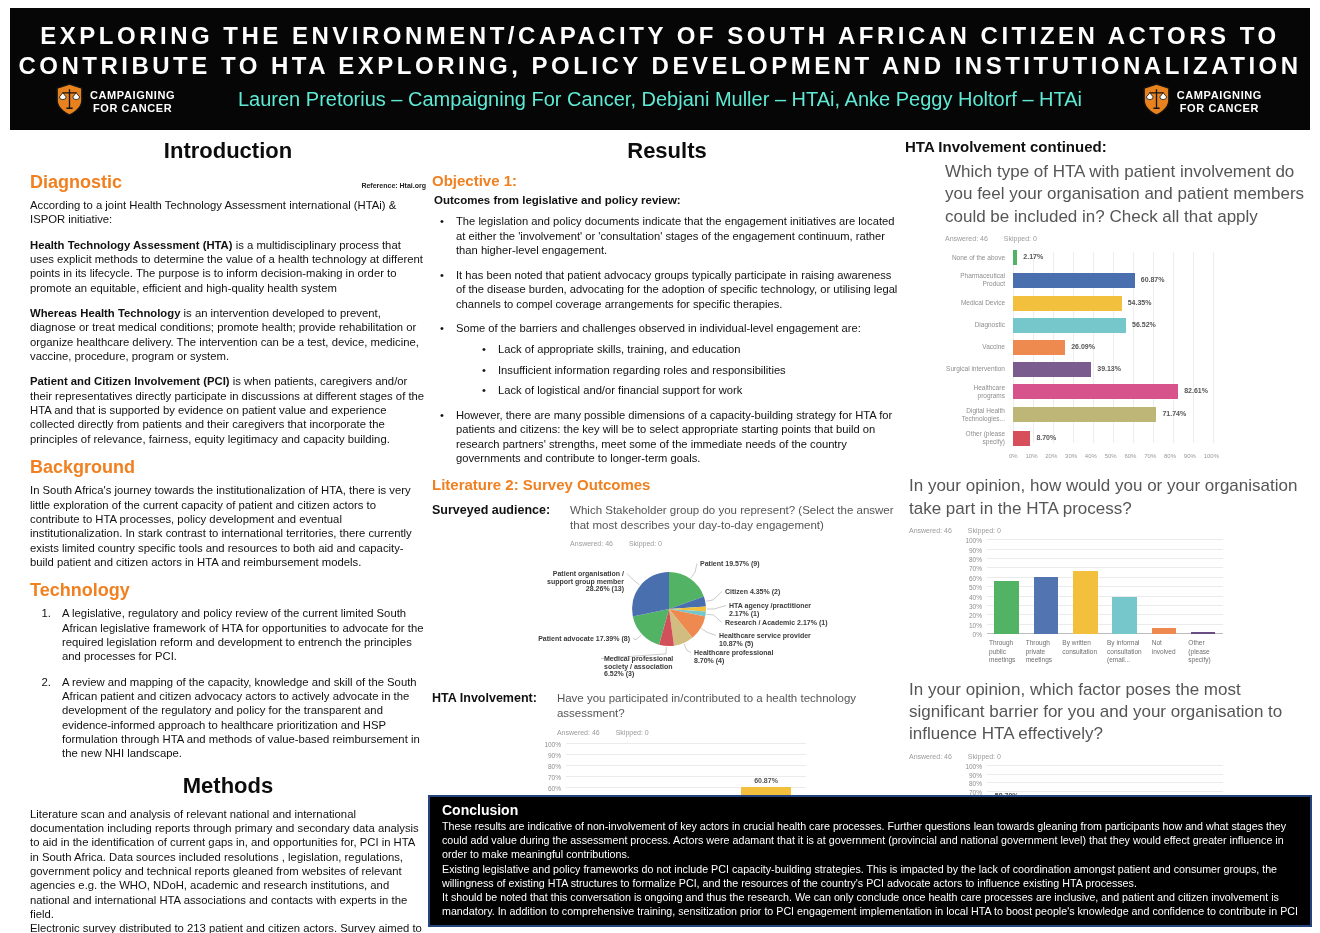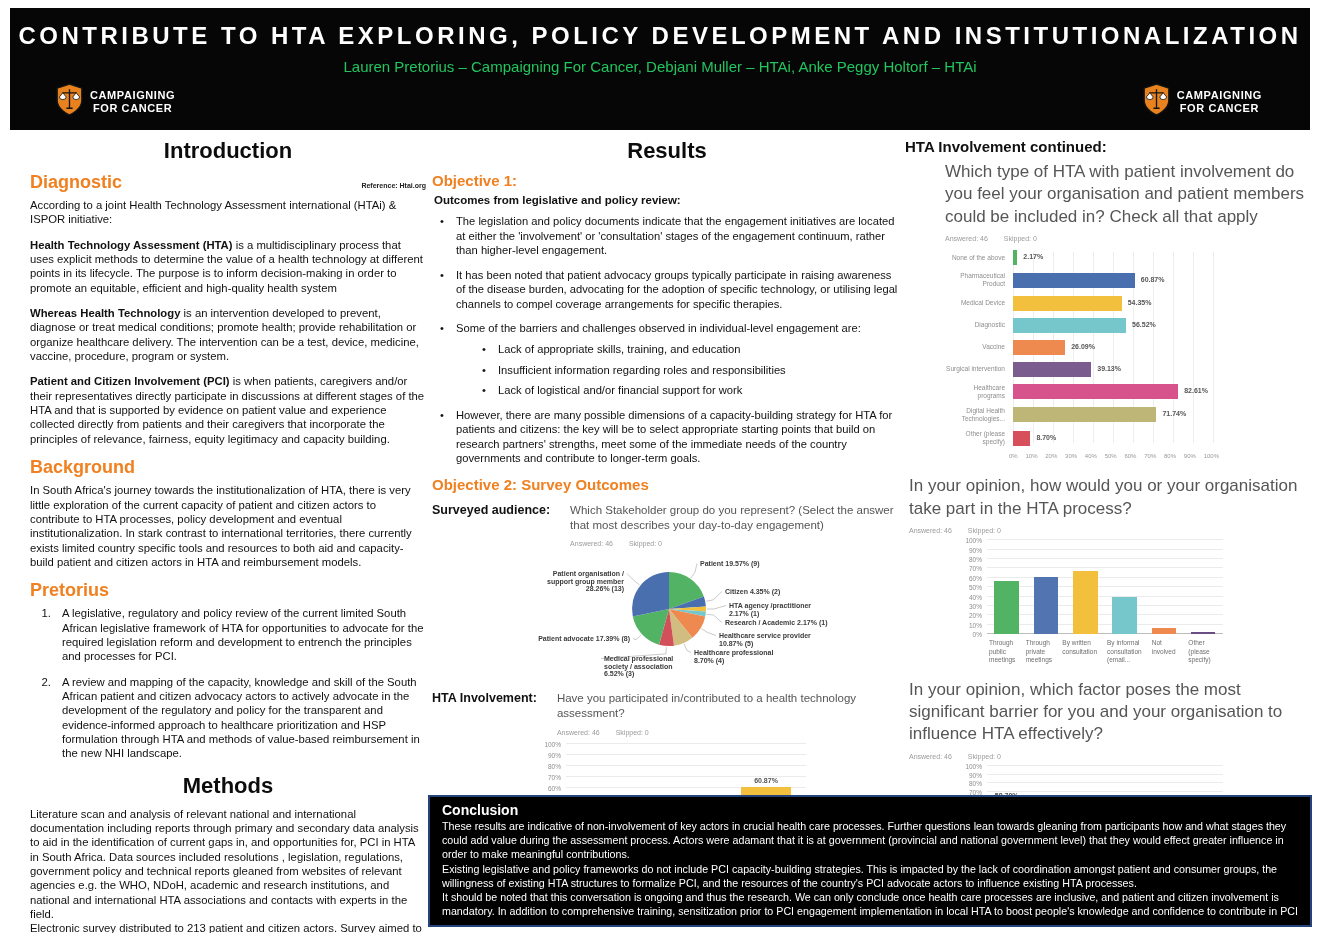--- a/index.html
+++ b/index.html
@@ -4,21 +4,21 @@
 <style>
   html,body{margin:0;padding:0;}
   body{
     width:1320px;height:933px;position:relative;overflow:hidden;
     background:#ffffff;font-family:"Liberation Sans",sans-serif;color:#111;
   }
   
   .poster-header{position:absolute;left:10px;top:8px;width:1300px;height:122px;background:#060606;color:#fff;text-align:center;}
   .title-line{font-weight:bold;font-size:24px;letter-spacing:3.5px;line-height:1.25;}
   .title-wrap{padding-top:13px;}
-  .authors{font-size:15px;margin-top:7px;color:#22c55e;}
+  .authors{font-size:20px;margin-top:7px;color:#5eead4;}
   .logo{position:absolute;bottom:10px;display:flex;align-items:center;gap:7px;}
   .logo.left{left:46px;}
   .logo.right{right:48px;}
   .logo-text{text-align:center;line-height:1.12;color:#fff;font-size:11px;font-weight:bold;letter-spacing:.6px;}
   
   .col{position:absolute;top:138px;}
   .col-left{left:30px;width:396px;}
   .col-mid{left:432px;width:470px;}
   .col-right{left:905px;width:405px;}
   h1.section{font-size:22px;font-weight:bold;text-align:center;margin:0 0 8px 0;color:#0c0c0c;}
@@ -75,20 +75,21 @@
     background:#000;border:2px solid #24427c;color:#fff;padding:5px 12px 6px 12px;}
   .conclusion h3{margin:0 0 1px 0;font-size:14px;font-weight:bold;}
   .conclusion .ctext{font-size:10.7px;line-height:1.33;}
   .fignote{text-align:right;font-size:8px;font-weight:bold;color:#111;margin-top:6px;padding-right:2px;}
 </style>
 </head>
 <body>
 
 <div class="poster-header">
   <div class="title-wrap">
+    <div class="title-line">EXPLORING THE ENVIRONMENT/CAPACITY OF SOUTH AFRICAN CITIZEN ACTORS TO</div>
     <div class="title-line">CONTRIBUTE TO HTA EXPLORING, POLICY DEVELOPMENT AND INSTITUTIONALIZATION</div>
   </div>
   <div class="authors">Lauren Pretorius – Campaigning For Cancer, Debjani Muller – HTAi, Anke Peggy Holtorf – HTAi</div>
 
   <div class="logo left">
     <span>
       <svg width="27" height="33" viewBox="0 0 26 32">
         <path d="M13 1 L25 5 V17 C25 26 13 31 13 31 C13 31 1 26 1 17 V5 Z" fill="#e8821e" stroke="#141414" stroke-width="1.4"></path>
         <path d="M13 6 V22 M6 9.5 H20 M10 24.5 H16 M13 22 V24.5" stroke="#141414" stroke-width="1.3" fill="none"></path>
         <path d="M3.2 13.5 a3.3 2.6 0 0 0 6.6 0 L6.5 9.5 Z" fill="#fff" stroke="#141414" stroke-width="0.8"></path>
@@ -120,21 +121,21 @@
 <div class="col col-left">
   <h1 class="section">Introduction</h1>
   <span class="ref">Reference: Htai.org</span>
   <h2 class="orange">Diagnostic</h2>
   <p class="body">According to a joint Health Technology Assessment international (HTAi) &amp; ISPOR initiative:</p>
   <p class="body"><b class="bold-lead">Health Technology Assessment (HTA)</b><span> is a multidisciplinary process that uses explicit methods to determine the value of a health technology at different points in its lifecycle. The purpose is to inform decision-making in order to promote an equitable, efficient and high-quality health system</span></p>
   <p class="body"><b class="bold-lead">Whereas Health Technology</b><span> is an intervention developed to prevent, diagnose or treat medical conditions; promote health; provide rehabilitation or organize healthcare delivery. The intervention can be a test, device, medicine, vaccine, procedure, program or system.</span></p>
   <p class="body"><b class="bold-lead">Patient and Citizen Involvement (PCI)</b><span> is when patients, caregivers and/or their representatives directly participate in discussions at different stages of the HTA and that is supported by evidence on patient value and experience collected directly from patients and their caregivers that incorporate the principles of relevance, fairness, equity legitimacy and capacity building.</span></p>
   <h2 class="orange">Background</h2>
   <p class="body">In South Africa's journey towards the institutionalization of HTA, there is very little exploration of the current capacity of patient and citizen actors to contribute to HTA processes, policy development and eventual institutionalization. In stark contrast to international territories, there currently exists limited country specific tools and resources to both aid  and capacity-build patient and citizen actors in HTA and reimbursement models.</p>
-  <h2 class="orange">Pretorius</h2>
+  <h2 class="orange">Technology</h2>
   <ol class="objectives">
     <li><span>A legislative, regulatory and policy review of the current limited South African legislative framework of HTA for opportunities to advocate for the required legislation reform and development to entrench the principles and processes for PCI.</span></li>
     <li><span>A review and mapping of the capacity, knowledge and skill of the South African patient and citizen advocacy actors to actively advocate in the development of the regulatory and policy for the transparent and evidence-informed approach to healthcare prioritization and HSP formulation through HTA and methods of value-based reimbursement in the new NHI landscape.</span></li>
   </ol>
   <h1 class="section" style="margin-top:12px">Methods</h1>
   <p class="body" style="margin-bottom:0">Literature scan and analysis of relevant national and international documentation including reports through primary and secondary data analysis to aid in the identification of current gaps in, and opportunities for, PCI in HTA in South Africa. Data sources included resolutions , legislation, regulations, government policy and technical reports gleaned from websites of relevant agencies e.g. the WHO, NDoH, academic and research institutions, and national and international HTA associations and contacts with experts in the field.</p>
   <p class="body">Electronic survey distributed to 213 patient and citizen actors. Survey aimed to establish the capacity, knowledge and skill of South African patient and citizen advocacy actors and organisations across multiple disease areas, predominately NCDs.</p>
 </div>
 
 <div class="col col-mid">
@@ -147,21 +148,21 @@
     <li><span>Some of the barriers and challenges observed in individual-level engagement are:</span>
       <ul class="subs">
         <li><span>Lack of appropriate skills, training, and education</span></li>
         <li><span>Insufficient information regarding roles and responsibilities</span></li>
         <li><span>Lack of logistical and/or financial support for work</span></li>
       </ul>
     </li>
     <li><span>However, there are many possible dimensions of a capacity-building strategy for HTA for patients and citizens: the key will be to select appropriate starting points that build on research partners' strengths, meet some of the immediate needs of the country governments and contribute to longer-term goals.</span></li>
   </ul>
 
-  <h2 class="orange-sm" style="margin-top:10px">Objective 2: Survey Outcomes</h2>
+  <h2 class="orange-sm" style="margin-top:10px">Literature 2: Survey Outcomes</h2>
 
   <div class="qrow">
     <span class="qlabel">Surveyed audience:</span>
     <div>
       <div class="qtext">Which Stakeholder group do you represent? (Select the answer that most describes your day-to-day engagement)</div>
       <div class="answered">
         <span>Answered: 46</span><span>Skipped: 0</span>
       </div>
     </div>
   </div>

